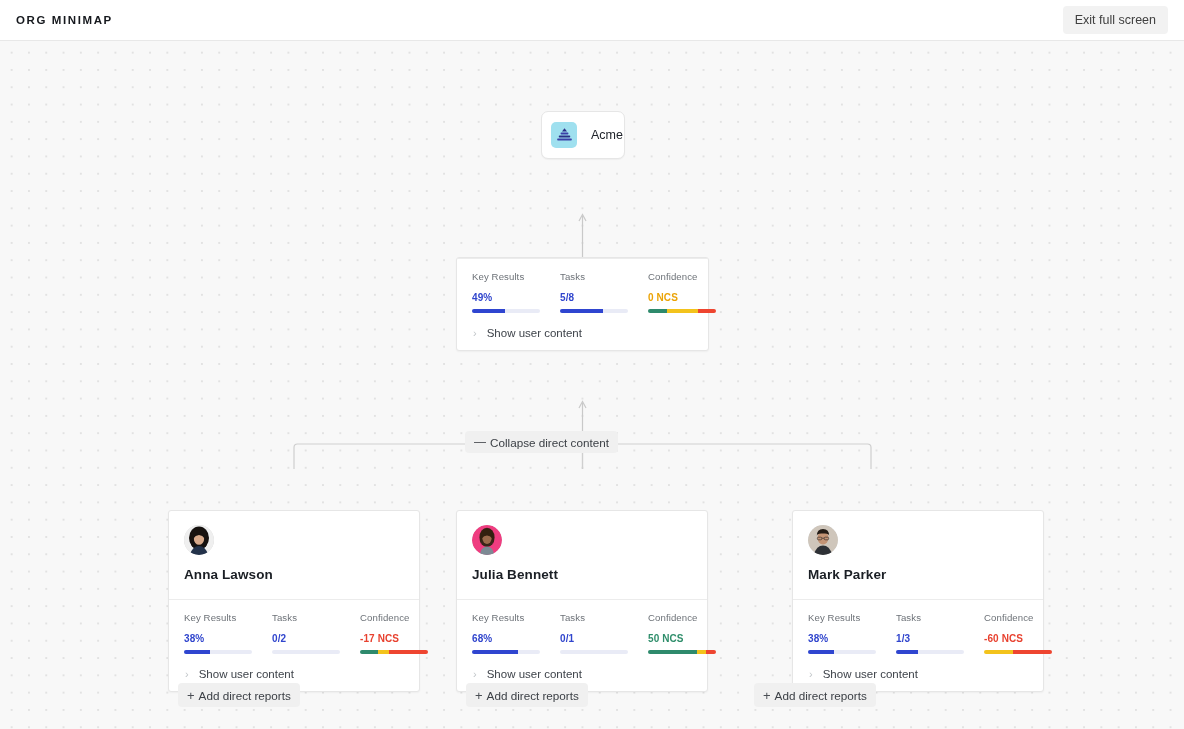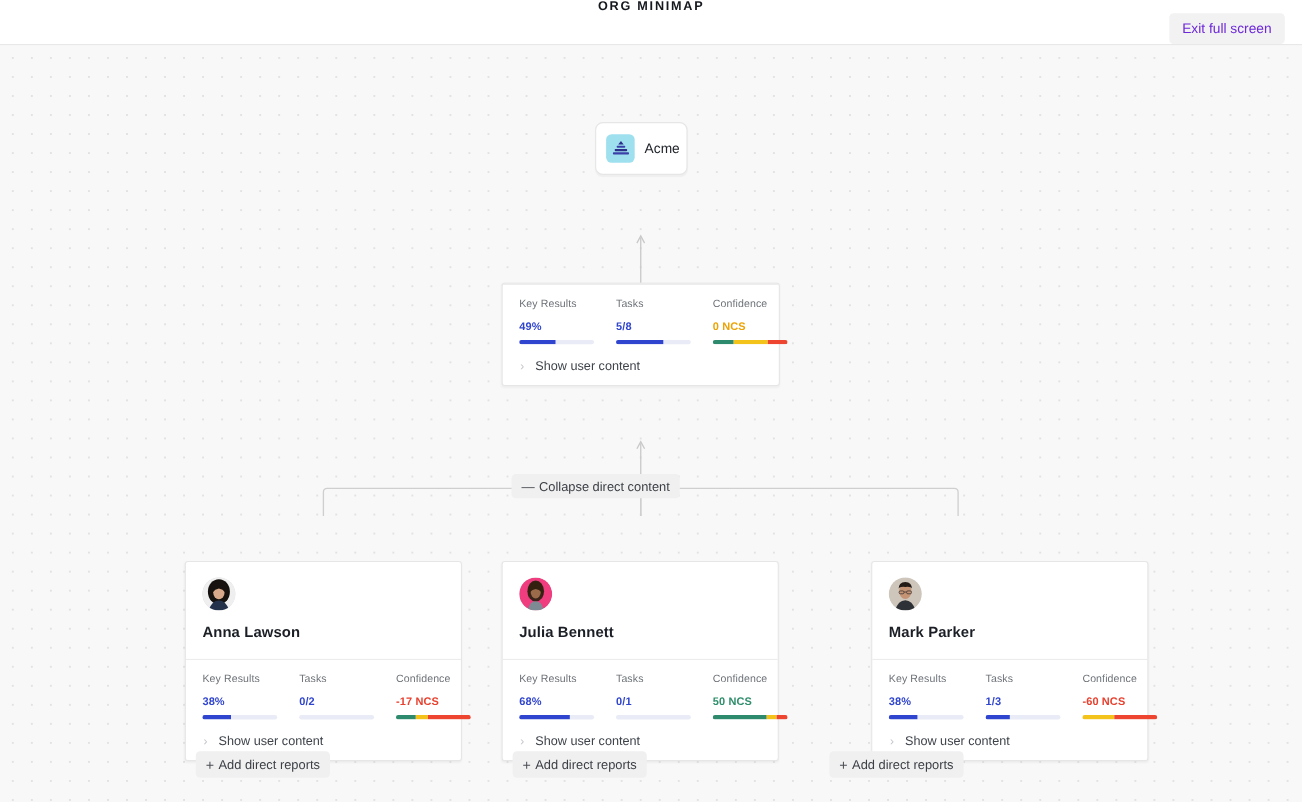--- a/index.html
+++ b/index.html
@@ -12,29 +12,28 @@
 
   
   .topbar {
     position: absolute; top: 0; left: 0;
     width: 1184px; height: 41px;
     background: #ffffff;
     border-bottom: 1px solid #e8e8e8;
     display: flex; align-items: center;
     padding: 0 16px;
     z-index: 30;
-    flex-direction: column;
   }
   .app-title {
     font-size: 11.5px; font-weight: bold;
     letter-spacing: 1.6px; color: #15181d;
   }
   .exit-btn {
     margin-left: auto;
-    font-size: 12.5px; color: #6d28d9;
+    font-size: 12.5px; color: #404040;
     background: #f2f2f2;
     border: none; border-radius: 4px;
     padding: 7px 12px;
     cursor: pointer;
     font-family: "Liberation Sans", sans-serif;
   }
 
   
   .canvas {
     position: absolute; top: 41px; left: 0;
@@ -51,21 +50,21 @@
   
   .company-chip {
     position: absolute;
     left: 541px; top: 70px;
     width: 84px; height: 48px;
     background: #ffffff;
     border: 1px solid #e6e6e6;
     border-radius: 7px;
     display: flex; align-items: center;
     padding: 0 9px;
-    gap: 9px;
+    gap: 14px;
     box-shadow: 0 1px 1px rgba(16,22,26,0.04);
   }
   .company-logo {
     width: 26px; height: 26px;
     border-radius: 5px;
     background: #9fe0ef;
     display: flex; align-items: center; justify-content: center;
     flex: none;
   }
   .company-name { font-size: 12.5px; color: #20242b; white-space: nowrap; }

